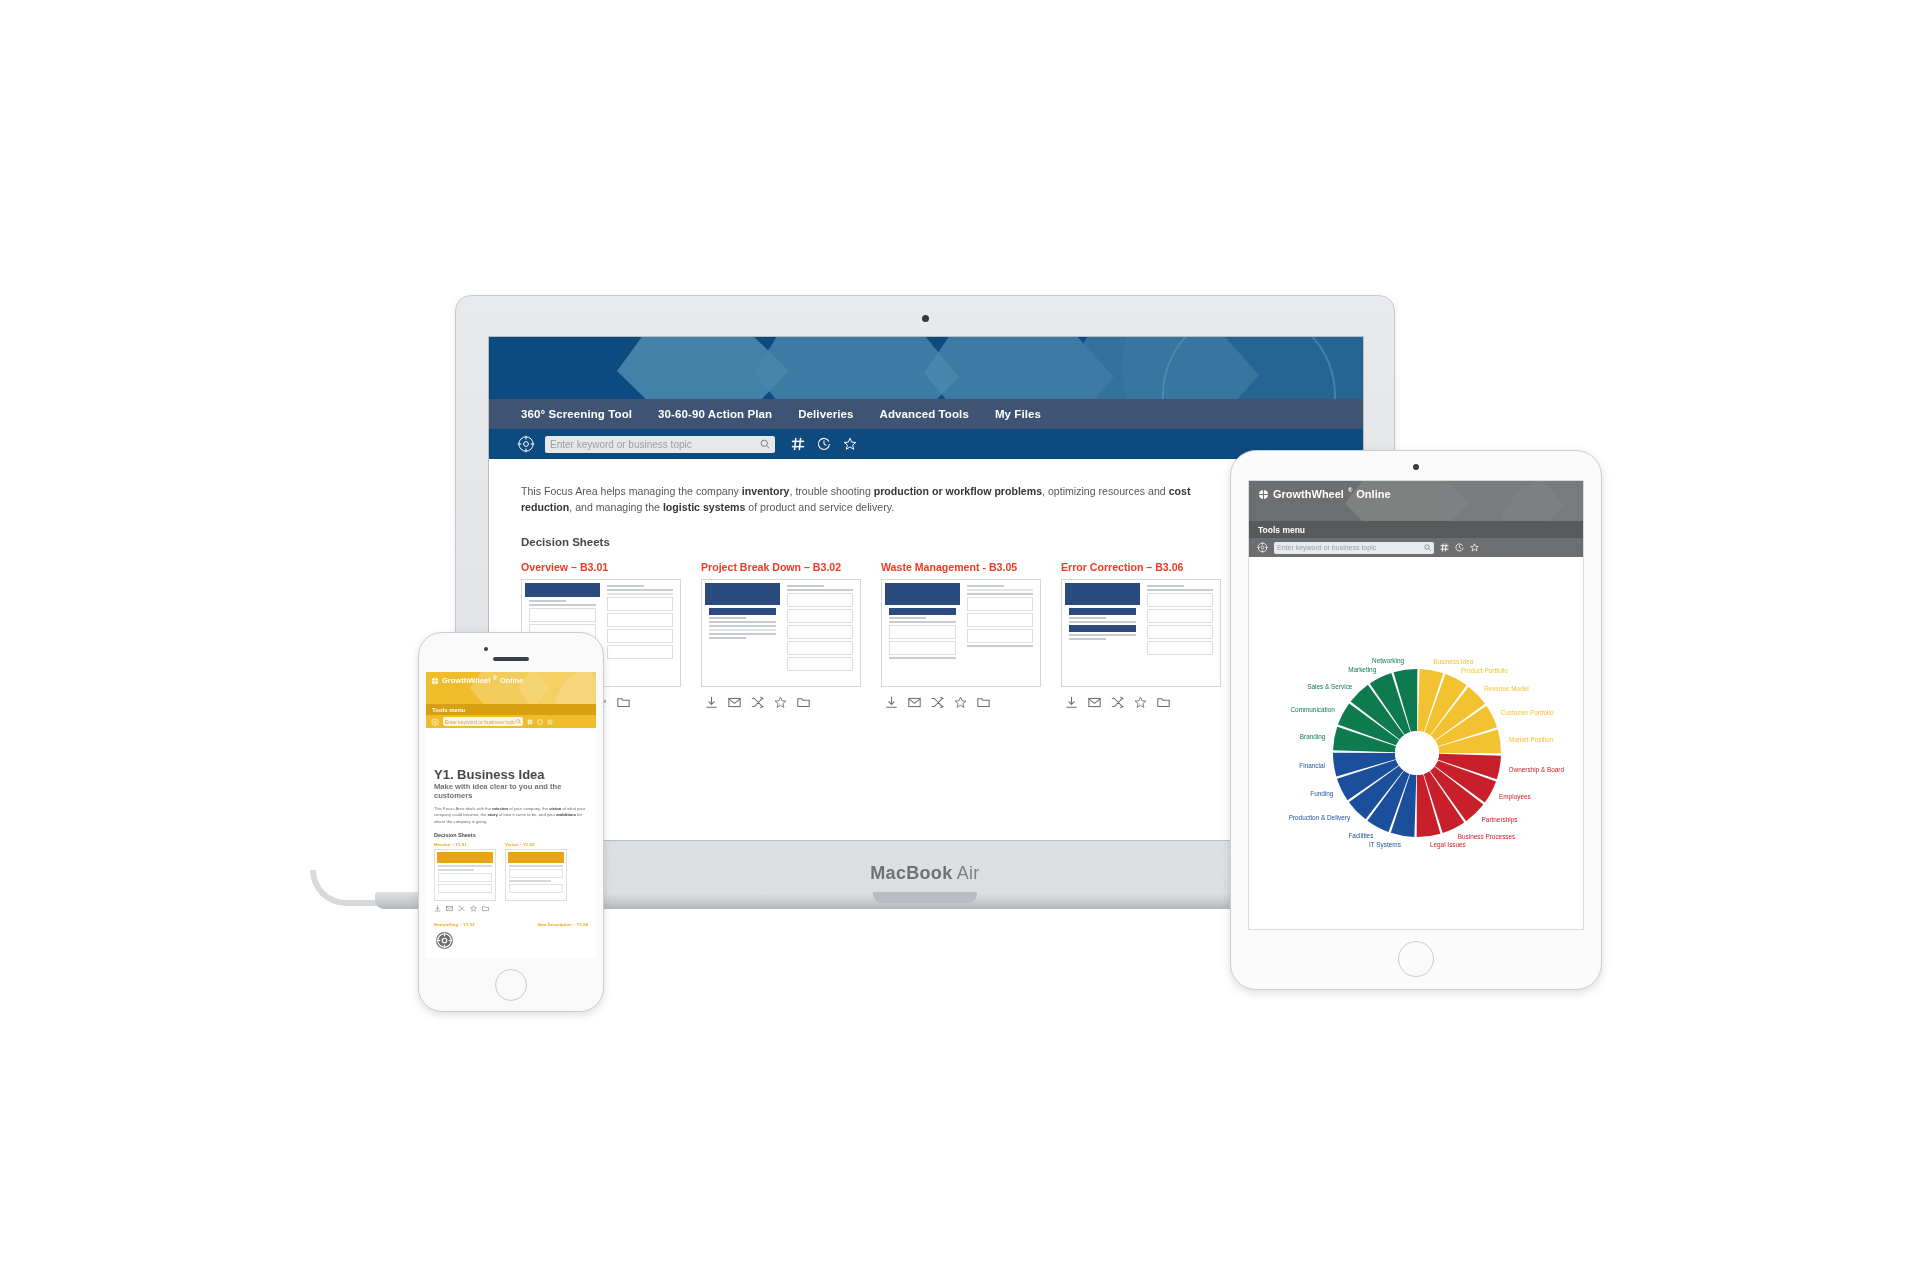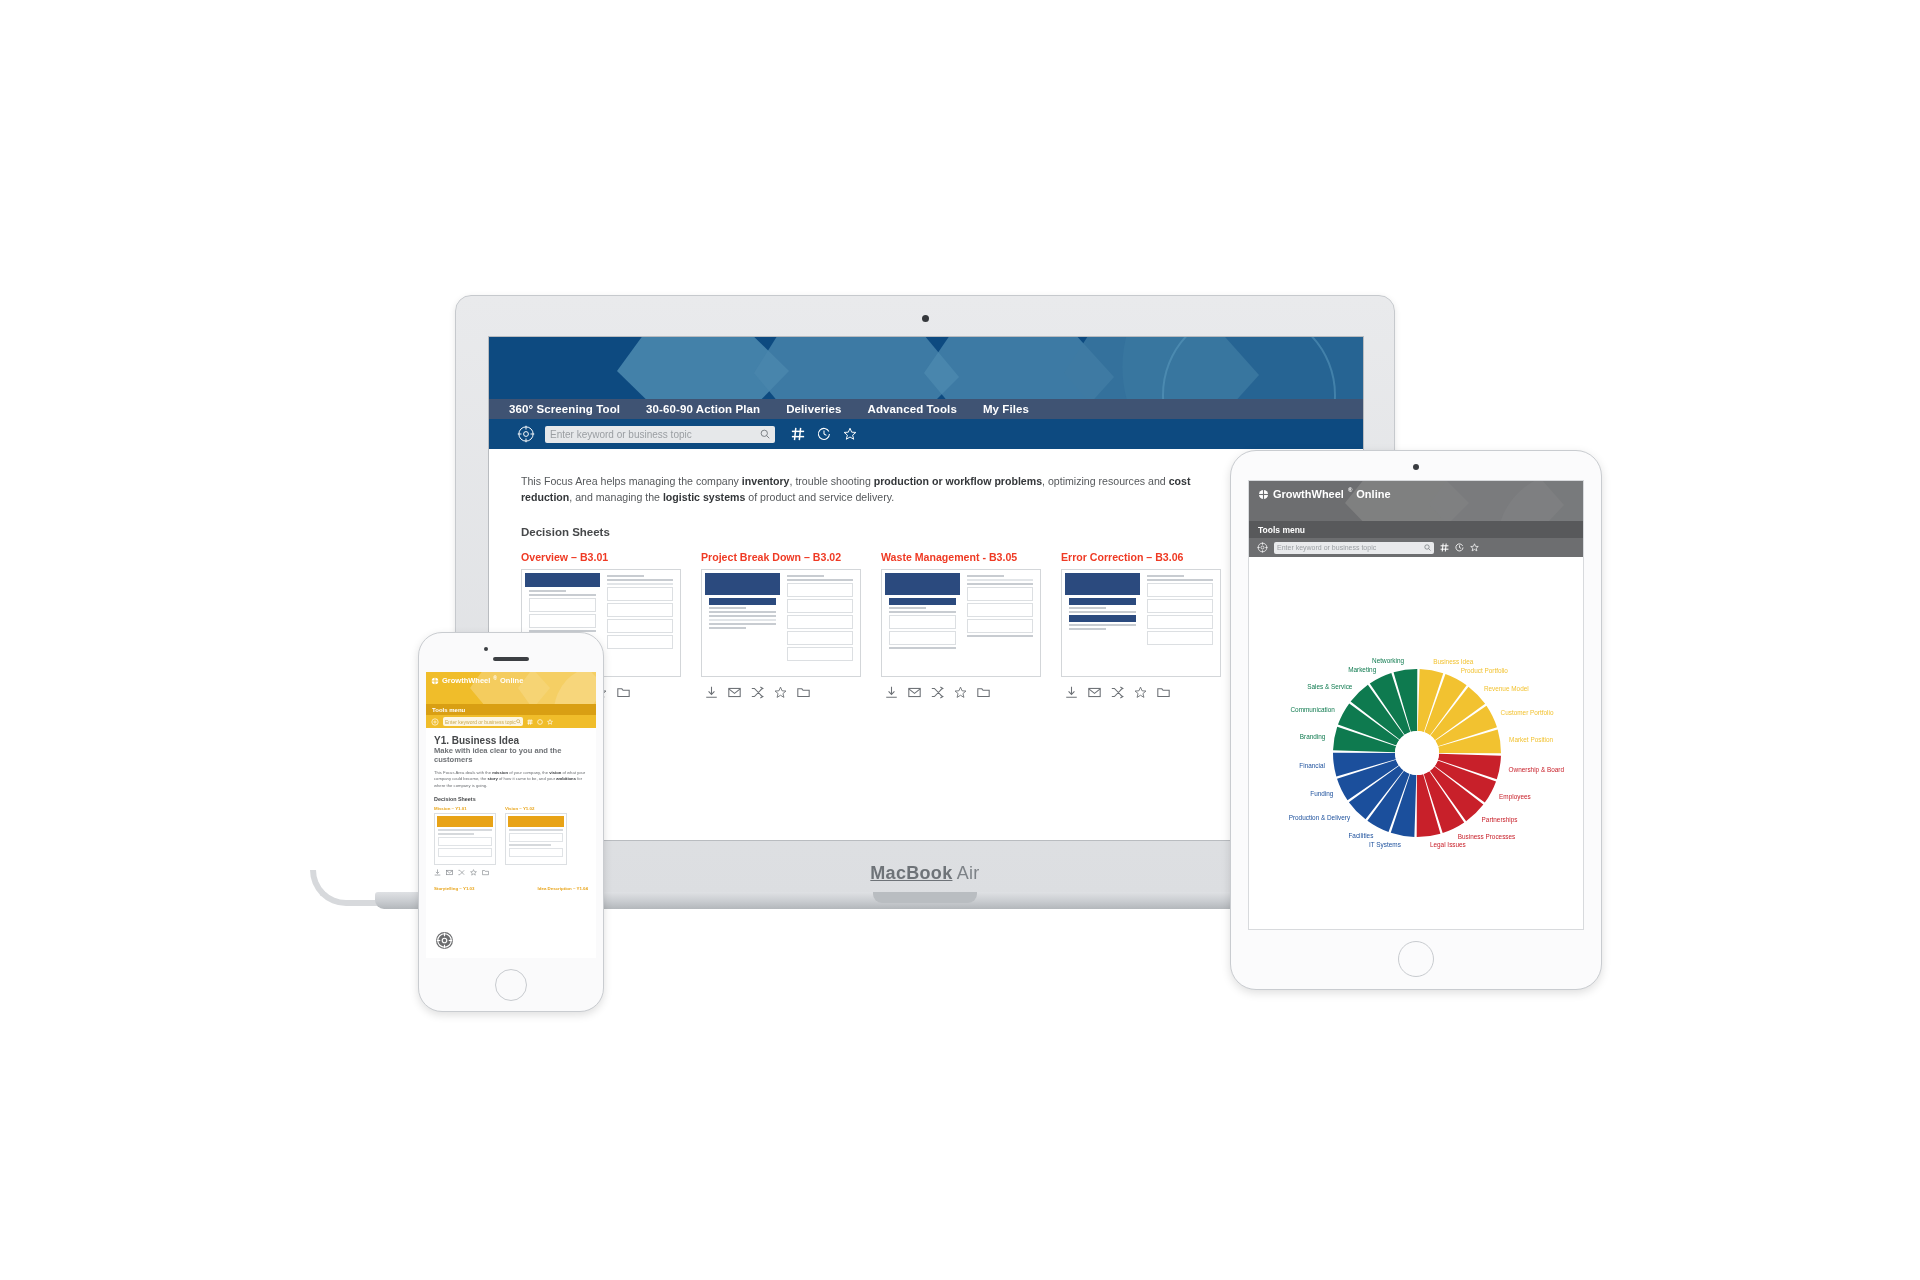--- a/index.html
+++ b/index.html
@@ -11,35 +11,35 @@
   .mb-lid {
     position:absolute; left:0; top:0; width:940px; height:600px;
     background:linear-gradient(180deg,#e9eaec 0%, #dcdee1 100%);
     border-radius:16px 16px 4px 4px;
     border:1px solid #c6c9cd;
     box-shadow:0 2px 6px rgba(0,0,0,.10);
   }
   .mb-camera { position:absolute; left:50%; top:19px; width:7px; height:7px; margin-left:-3.5px; border-radius:50%; background:#35383c; }
   .mb-screen { position:absolute; left:32px; top:40px; width:876px; height:505px; background:#fff; overflow:hidden; border:1px solid #b9bcc0;}
   .mb-chinbar { position:absolute; left:0; bottom:10px; width:100%; text-align:center; font-size:18px; color:#7d8287; letter-spacing:.3px;}
-  .mb-chinbar b { font-weight:700; color:#6e7378;text-decoration:underline;}
+  .mb-chinbar b { font-weight:700; color:#6e7378;}
   .mb-base {
     position:absolute; left:-80px; top:597px; width:1100px; height:17px;
     background:linear-gradient(180deg,#dfe1e4 0%, #c9ccd0 55%, #b3b7bb 100%);
     border-radius:3px 3px 9px 9px;
   }
   .mb-notch { position:absolute; left:50%; margin-left:-52px; top:597px; width:104px; height:11px;
     background:#b9bdc1; border-radius:0 0 9px 9px; }
   .mb-cord { position:absolute; left:-145px; top:575px; width:200px; height:36px;
      border-left:6px solid #d7d9dc; border-bottom:6px solid #d7d9dc; border-radius:0 0 0 40px; }
 
   
   .gw-hero { position:relative; height:62px; background:#0d4a80; overflow:hidden; }
   .gw-hero svg { position:absolute; inset:0; }
-  .gw-nav { height:20px; background:#3f5373; display:flex; align-items:center; padding-left:20px; gap:26px;}
+  .gw-nav { height:30px; background:#3f5373; display:flex; align-items:center; padding-left:32px; gap:26px;}
   .gw-nav span { color:#fff; font-size:11.5px; font-weight:700; letter-spacing:.1px; white-space:nowrap;}
   .gw-toolbar { height:30px; background:#0d4a80; display:flex; align-items:center; padding-left:28px; gap:10px;}
   .gw-logo-circ { width:18px; height:18px; }
   .gw-search {
     width:230px; height:17px; background:#e6e8ea; border-radius:2px;
     display:flex; align-items:center; justify-content:space-between; padding:0 5px;
   }
   .gw-search .ph { font-size:10px; color:#9a9ea2; }
   .gw-ticons { display:flex; align-items:center; gap:12px; margin-left:6px; }
   .gw-ticons svg { display:block; }
@@ -99,21 +99,21 @@
   .ip6-home { position:absolute; left:50%; margin-left:-16px; bottom:11px; width:32px; height:32px; border-radius:50%; border:1px solid #c8cbcf;}
 
   .ph-head { height:32px; background:linear-gradient(180deg,#f0bd2a 0%, #edb61f 100%); position:relative; overflow:hidden;}
   .ph-head .brand { position:absolute; left:5px; top:4px; color:#fff; font-size:7.5px; font-weight:700; display:flex; align-items:center; gap:3px;}
   .ph-head .brand sup{ font-size:5px; position:relative; top:-3px;}
   .ph-tools { height:11px; background:#d99f13; color:#fff; font-size:6px; font-weight:700; display:flex; align-items:center; padding-left:6px;}
   .ph-toolbar { height:13px; background:#f0bd2a; display:flex; align-items:center; gap:4px; padding-left:5px;}
   .ph-search { width:80px; height:9px; background:#fdf6e2; border-radius:2px; display:flex; align-items:center; justify-content:space-between; padding:0 2px;}
   .ph-search .ph { font-size:5px; color:#c9a94e;}
   .ph-body { padding:7px 8px 0 8px; }
-  .ph-title { font-size:10px; font-weight:700; color:#46484a;}
+  .ph-title { font-size:13px; font-weight:700; color:#46484a;margin-top:32px;}
   .ph-sub { font-size:7.6px; font-weight:700; color:#6f7276; line-height:1.18; margin-top:1px;}
   .ph-desc { font-size:4.2px; color:#6a6d71; line-height:1.5; margin-top:5px;}
   .ph-desc b { color:#35383b;}
   .ph-sect { font-size:5.4px; font-weight:700; color:#46484a; margin-top:7px;}
   .ph-cards { display:flex; gap:9px; margin-top:4px;}
   .ph-card { width:62px;}
   .ph-card-title { font-size:4.4px; font-weight:700; color:#e8a317; margin-bottom:2px;}
   .ph-card-thumb { width:62px; height:52px; border:1px solid #dcdfe2; background:#fff; position:relative; overflow:hidden;}
   .ph-acts { display:flex; gap:5px; margin-top:4px; color:#8b8f93;}
   .ph-bottomrow { display:flex; justify-content:space-between; margin-top:10px; font-size:4.4px; font-weight:700; color:#e8a317;}

